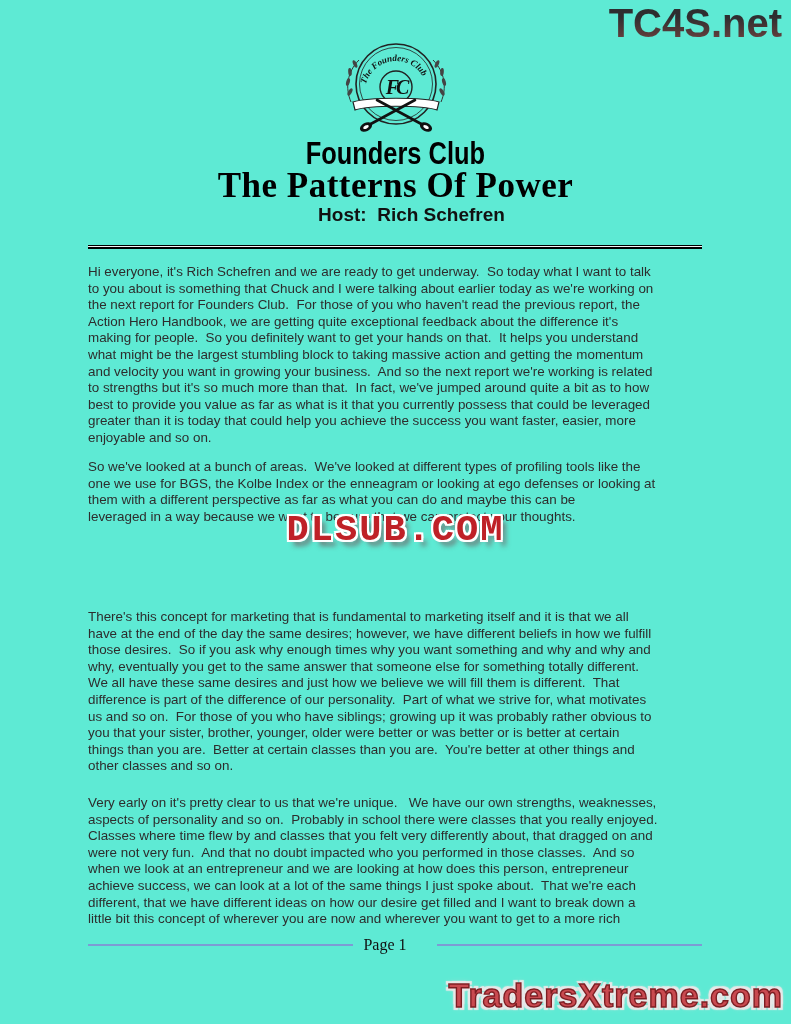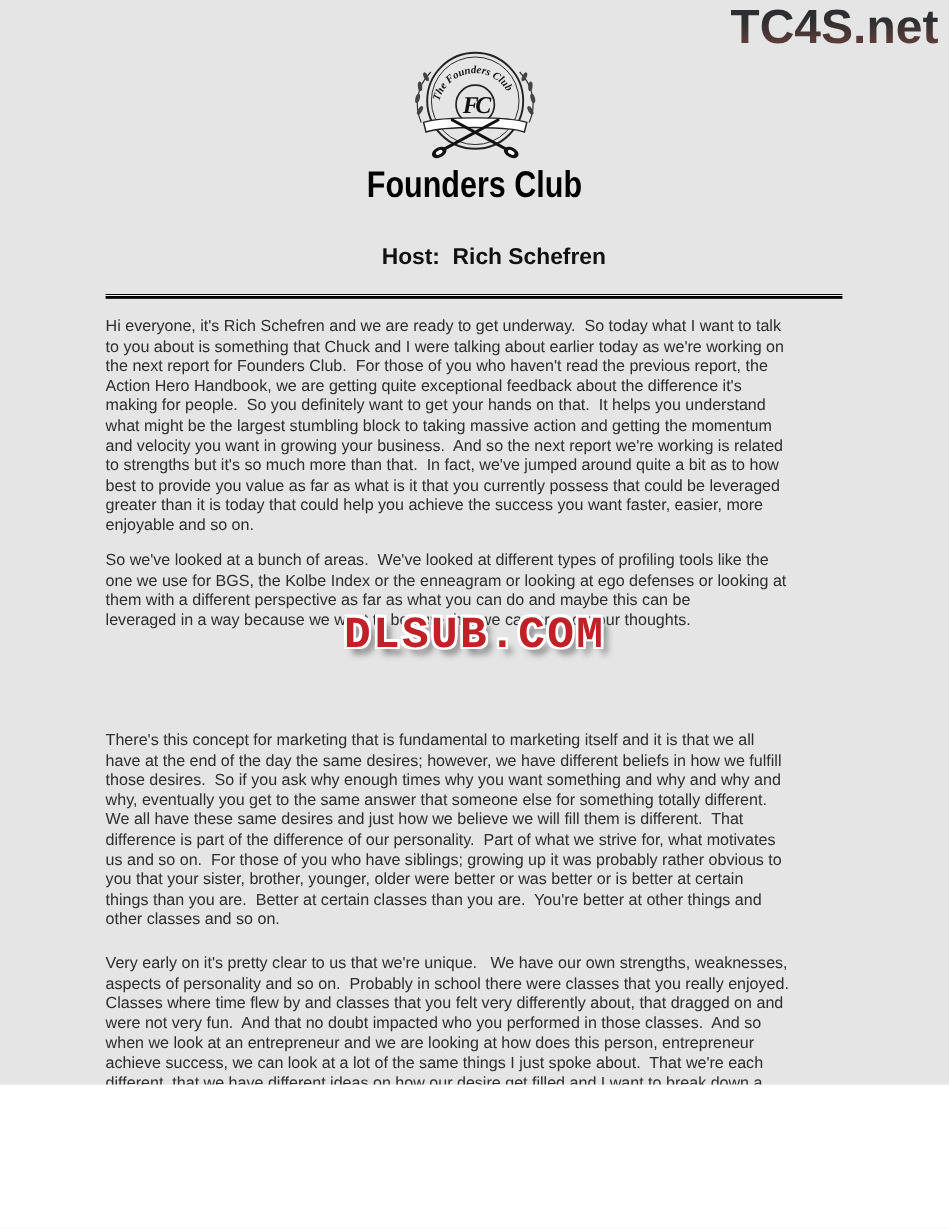--- a/index.html
+++ b/index.html
@@ -1,19 +1,19 @@
 <!DOCTYPE html>
 <html><head>
 <meta charset="utf-8">
 <style>
   html,body{margin:0;padding:0;background:#ffffff;}
   #page{
     position:relative;
-    width:791px;height:904px;
-    background:#e5e5e5;
+    width:791px;height:1024px;
+    background:#5eead4;
     font-family:"Liberation Sans",sans-serif;
     overflow:hidden;
   }
 
   
   .wm-tc4s{
     position:absolute;top:1px;right:9px;
     font-family:"Liberation Sans",sans-serif;
     font-weight:bold;font-size:40px;letter-spacing:0px;
     background:linear-gradient(180deg,#2e2e30 35%,#5a3c3a 75%,#87524d 100%);
@@ -135,20 +135,21 @@
       <ellipse cx="33" cy="87" rx="6.5" ry="4.2" transform="rotate(-28 33 87)" fill="#111"></ellipse>
       <ellipse cx="93" cy="87" rx="6.5" ry="4.2" transform="rotate(28 93 87)" fill="#111"></ellipse>
       <ellipse cx="93" cy="87" rx="3" ry="1.6" transform="rotate(28 93 87)" fill="#fff"></ellipse>
       <ellipse cx="33" cy="87" rx="3" ry="1.6" transform="rotate(-28 33 87)" fill="#fff"></ellipse>
     </svg>
   </div>
 
   <div class="club-title">
     <span>Founders Club</span>
   </div>
+  <div class="report-title">The Patterns Of Power</div>
   <div class="host-line">Host:  Rich Schefren</div>
   <div class="title-rule"></div>
 
   <div class="para p1">Hi everyone, it's Rich Schefren and we are ready to get underway.  So today what I want to talk
 to you about is something that Chuck and I were talking about earlier today as we're working on
 the next report for Founders Club.  For those of you who haven't read the previous report, the
 Action Hero Handbook, we are getting quite exceptional feedback about the difference it's
 making for people.  So you definitely want to get your hands on that.  It helps you understand
 what might be the largest stumbling block to taking massive action and getting the momentum
 and velocity you want in growing your business.  And so the next report we're working is related

